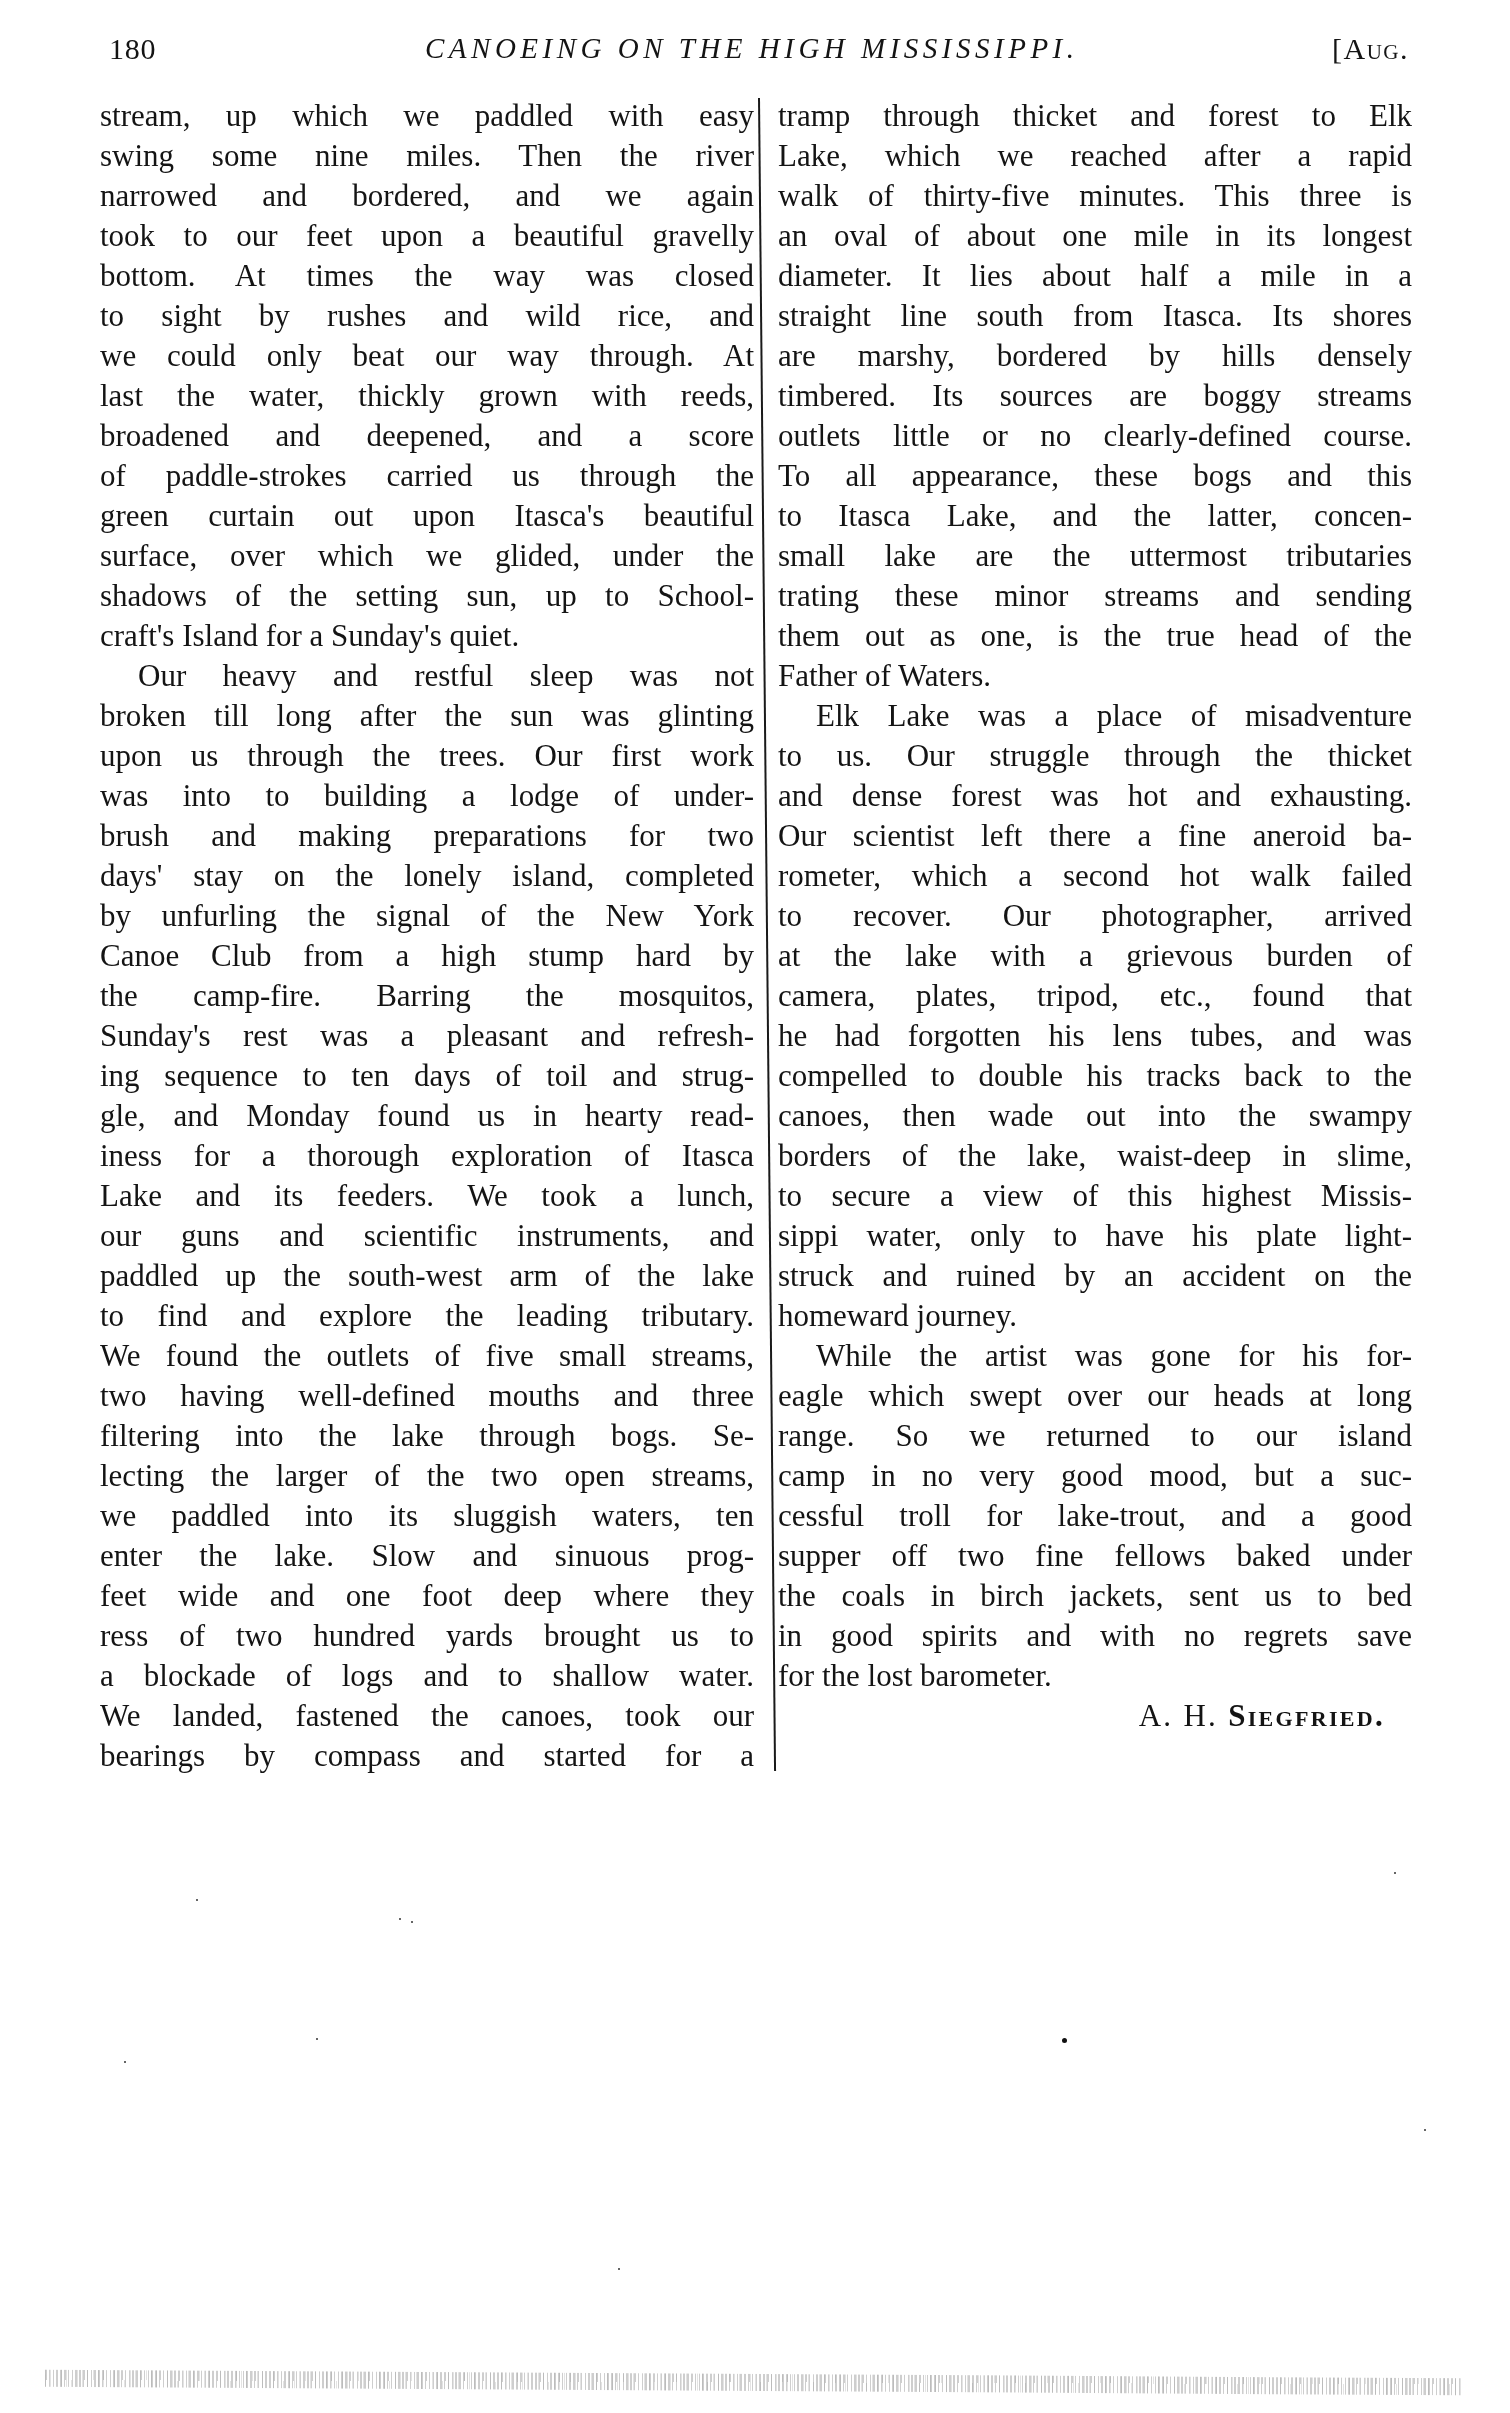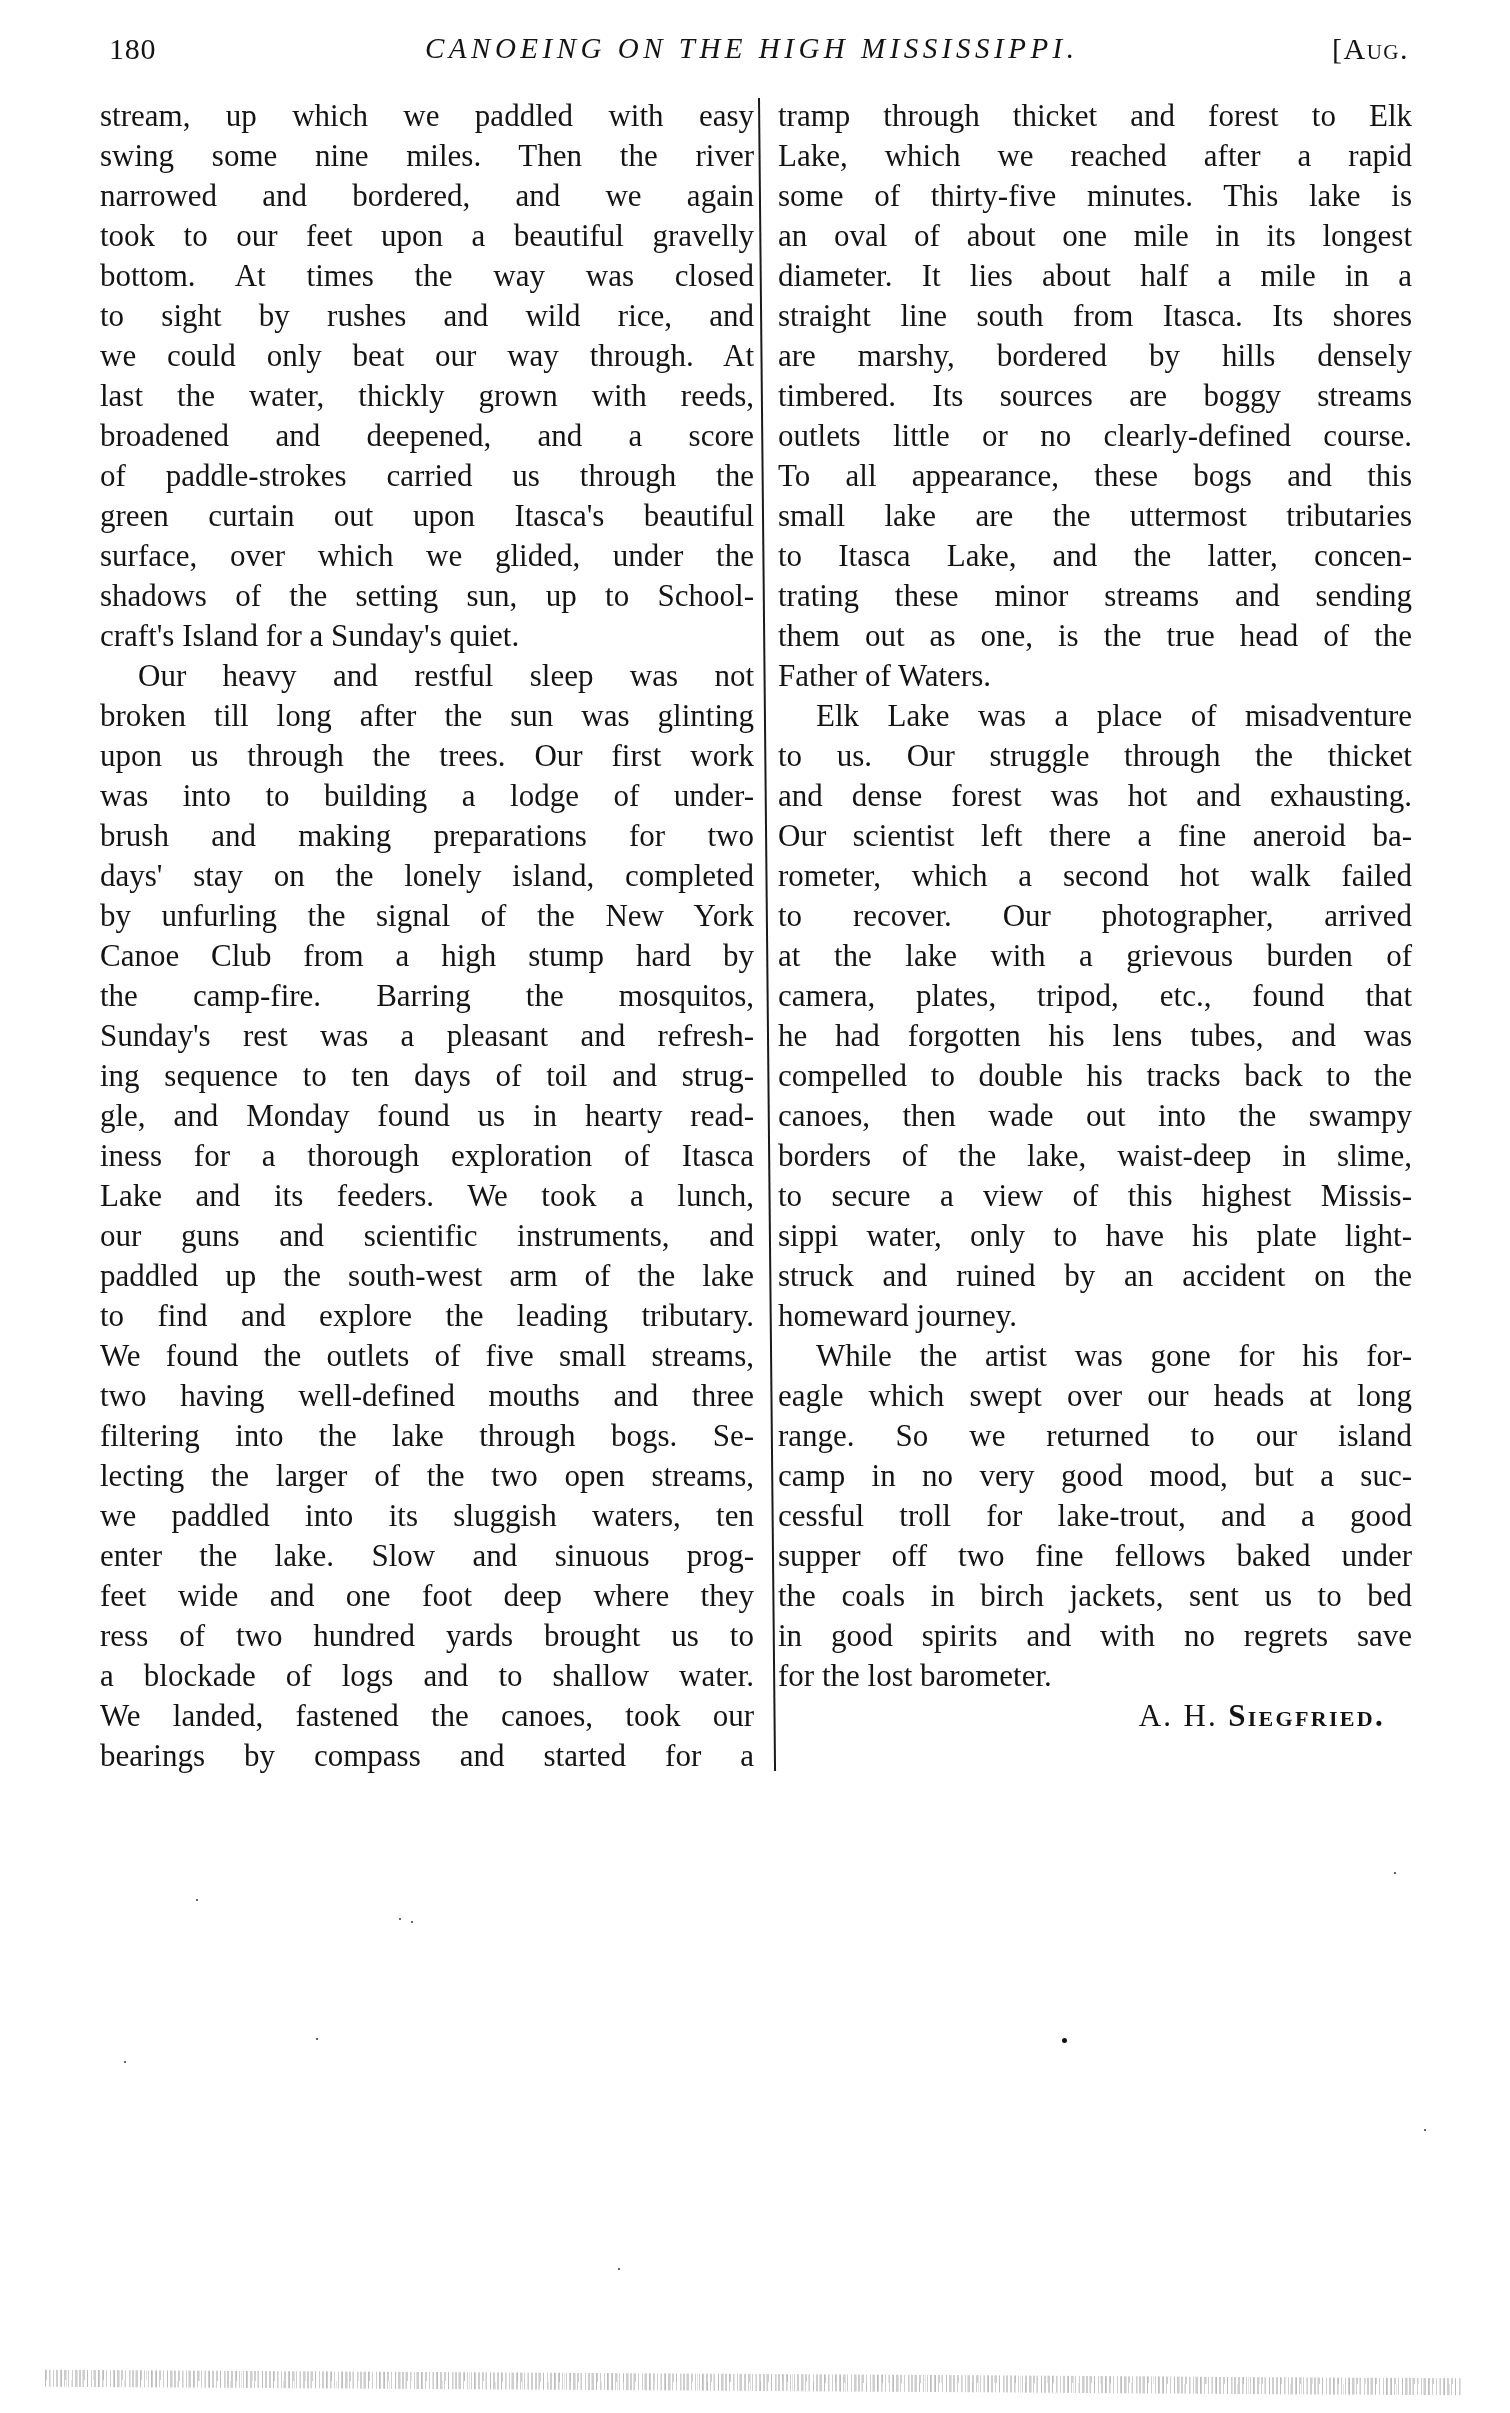--- a/index.html
+++ b/index.html
@@ -187,30 +187,30 @@
       <span class="line" style="display: block;">a blockade of logs and to shallow water.</span>
       <span class="line" style="display: block;">We landed, fastened the canoes, took our</span>
       <span class="line" style="display: block;">bearings by compass and started for a</span>
     </div>
 
   <div class="column-rule"></div>
 
   <div class="column right" id="right-col">
       <span class="line" style="display: block;">tramp through thicket and forest to Elk</span>
       <span class="line" style="display: block;">Lake, which we reached after a rapid</span>
-      <span class="line" style="display: block;">some of thirty-five minutes.  This lake is</span>
+      <span class="line" style="display: block;">walk of thirty-five minutes.  This three is</span>
       <span class="line" style="display: block;">an oval of about one mile in its longest</span>
       <span class="line" style="display: block;">diameter.  It lies about half a mile in a</span>
       <span class="line" style="display: block;">straight line south from Itasca.  Its shores</span>
       <span class="line" style="display: block;">are marshy, bordered by hills densely</span>
       <span class="line" style="display: block;">timbered.  Its sources are boggy streams</span>
       <span class="line" style="display: block;">outlets little or no clearly-defined course.</span>
       <span class="line" style="display: block;">To all appearance, these bogs and this</span>
+      <span class="line" style="display: block;">to Itasca Lake, and the latter, concen-</span>
       <span class="line" style="display: block;">small lake are the uttermost tributaries</span>
-      <span class="line" style="display: block;">to Itasca Lake, and the latter, concen-</span>
       <span class="line" style="display: block;">trating these minor streams and sending</span>
       <span class="line" style="display: block;">them out as one, is the true head of the</span>
       <span class="line last" style="display: block;">Father of Waters.</span>
       <span class="line indent" style="display: block;">Elk Lake was a place of misadventure</span>
       <span class="line" style="display: block;">to us.  Our struggle through the thicket</span>
       <span class="line" style="display: block;">and dense forest was hot and exhausting.</span>
       <span class="line" style="display: block;">Our scientist left there a fine aneroid ba-</span>
       <span class="line" style="display: block;">rometer, which a second hot walk failed</span>
       <span class="line" style="display: block;">to recover.  Our photographer, arrived</span>
       <span class="line" style="display: block;">at the lake with a grievous burden of</span>

